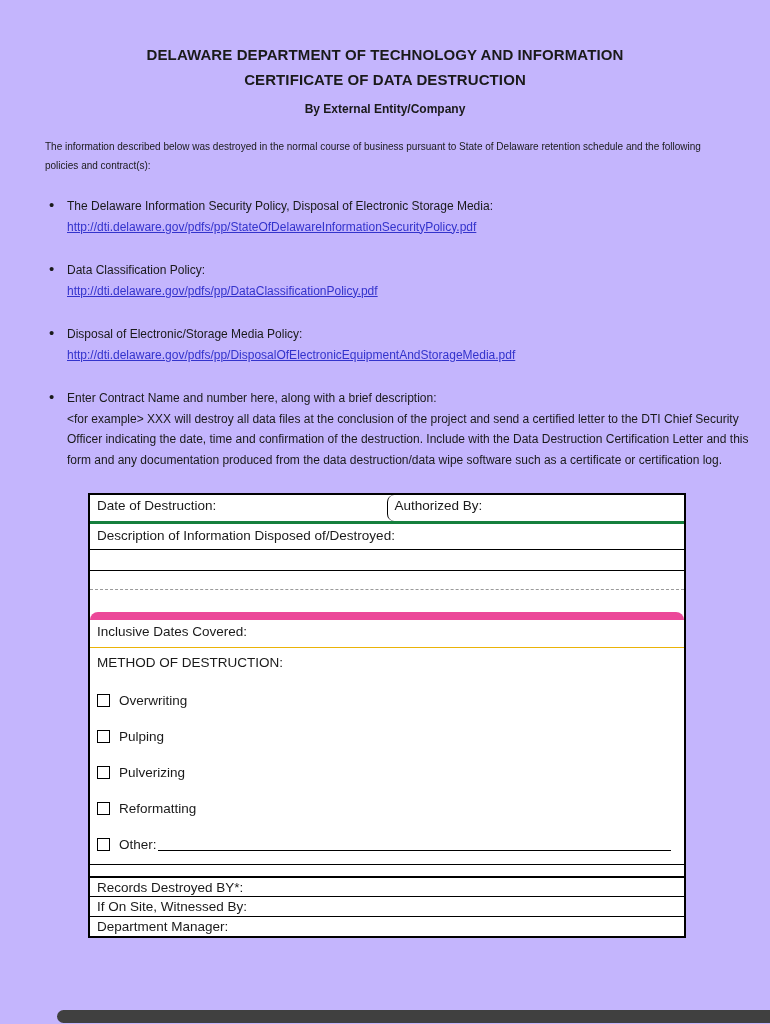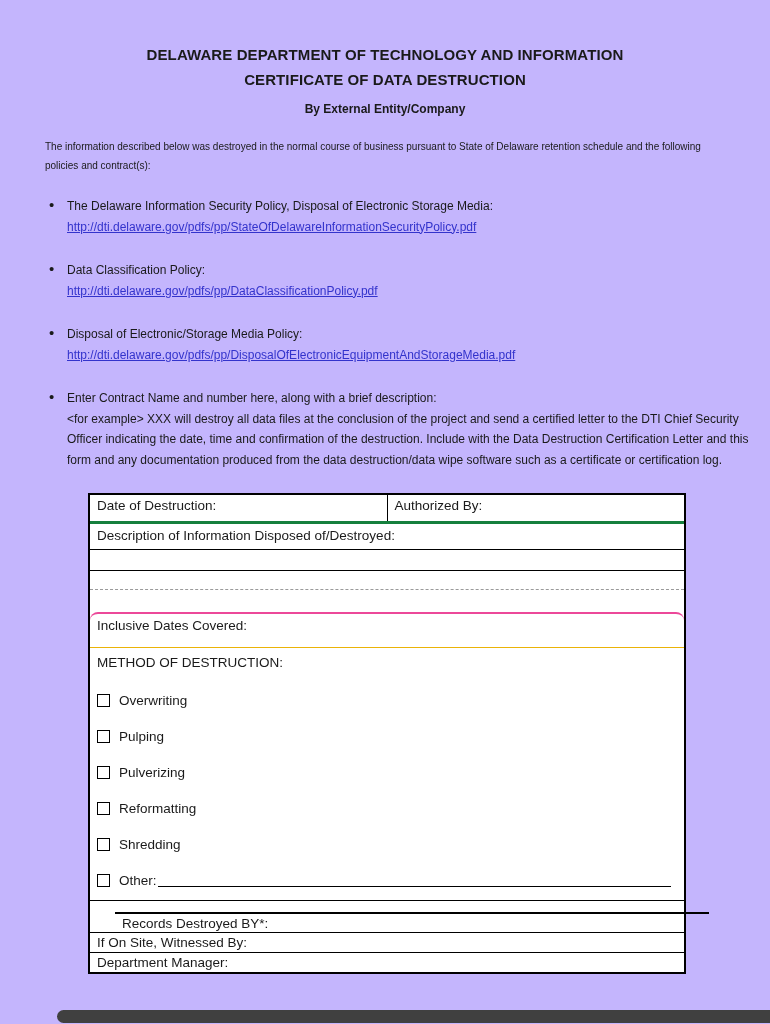--- a/index.html
+++ b/index.html
@@ -24,36 +24,36 @@
   
   .bullets { margin: 21px 20px 0 48px; list-style: none; font-size: 12px; line-height: 20.5px; }
   .bullets li { position: relative; padding-left: 19px; margin-bottom: 23px; }
   .bullets li::before { content: "\2022"; position: absolute; left: 1px; top: -1px; font-size: 15px; }
   .lnk { color: var(--link, #3333cc); text-decoration: underline; cursor: pointer; display: inline-block; }
 
   
   .ftable { margin: 16px 0 0 88px; width: 598px; border: 2px solid #000; font-size: 13.5px; background: #fff; }
   .row { width: 100%; }
   .r1 { display: flex; height: 26px; }
-  .r1 .half { flex: 1; padding: 3px 7px; }
+  .r1 .half { flex: 1; padding: 3px 7px; border-radius: 7px; }
   .r1 .half + .half { border-left: 1px solid #000; }
   .r2 { height: 28px; border-top: 3px solid #15803d; padding: 4px 7px; }
   .r3 { height: 21px; border-top: 1px solid #000; }
   .r4 { height: 19px; border-top: 1px solid #000; }
   .r5 { height: 23px; border-top: 1px dashed #9a9a9a; }
-  .r6 { height: 35px; border-top: 2px solid #ec4899; padding: 4px 7px; border-radius: 8px; }
+  .r6 { height: 35px; border-top: 8px solid #ec4899; padding: 4px 7px; border-radius: 8px; }
   .method { border-top: 1px solid #eab308; padding: 5px 7px 12px 7px; }
   .mlabel { line-height: 19px; }
   .mrow { display: flex; align-items: center; margin-top: 21px; }
   .cb { width: 13px; height: 13px; border: 1.5px solid #000; background: #fff; flex: none; cursor: pointer; }
   .mtext { margin-left: 9px; }
   .other .fill { flex: 1; border-bottom: 1px solid #000; height: 13px; margin-left: 1px; margin-right: 6px; }
   .rEmptyNarrow { height: 12px; border-top: 1px solid #000; }
   .small { height: 20px; border-top: 1px solid #000; padding: 2px 7px; }
-  .thick-top { border-top: 2px solid #000; margin-left: 25px; }
+  .thick-top { border-top: 2px solid #000; }
 
   
   .hscroll {
     position: absolute; left: 57px; right: 0; bottom: 1px; height: 13px;
     background: var(--scrollbar, #404040);
     border-radius: 7px 0 0 7px;
     cursor: pointer;
   }
 </style>
 </head>
@@ -124,24 +124,20 @@
   <div class="mrow">
     <span class="cb"></span>
     <span class="mtext">Pulverizing</span>
   </div>
 
   <div class="mrow">
     <span class="cb"></span>
     <span class="mtext">Reformatting</span>
   </div>
 
-  <div class="mrow">
-    <span class="cb"></span>
-    <span class="mtext">Shredding</span>
-  </div>
 </div>
       <div class="mrow other">
         <span class="cb"></span>
         <span class="mtext">Other:</span>
         <span class="fill"></span>
       </div>
     </div>
 
     <div class="row rEmptyNarrow"></div>
     <div class="row small thick-top">

